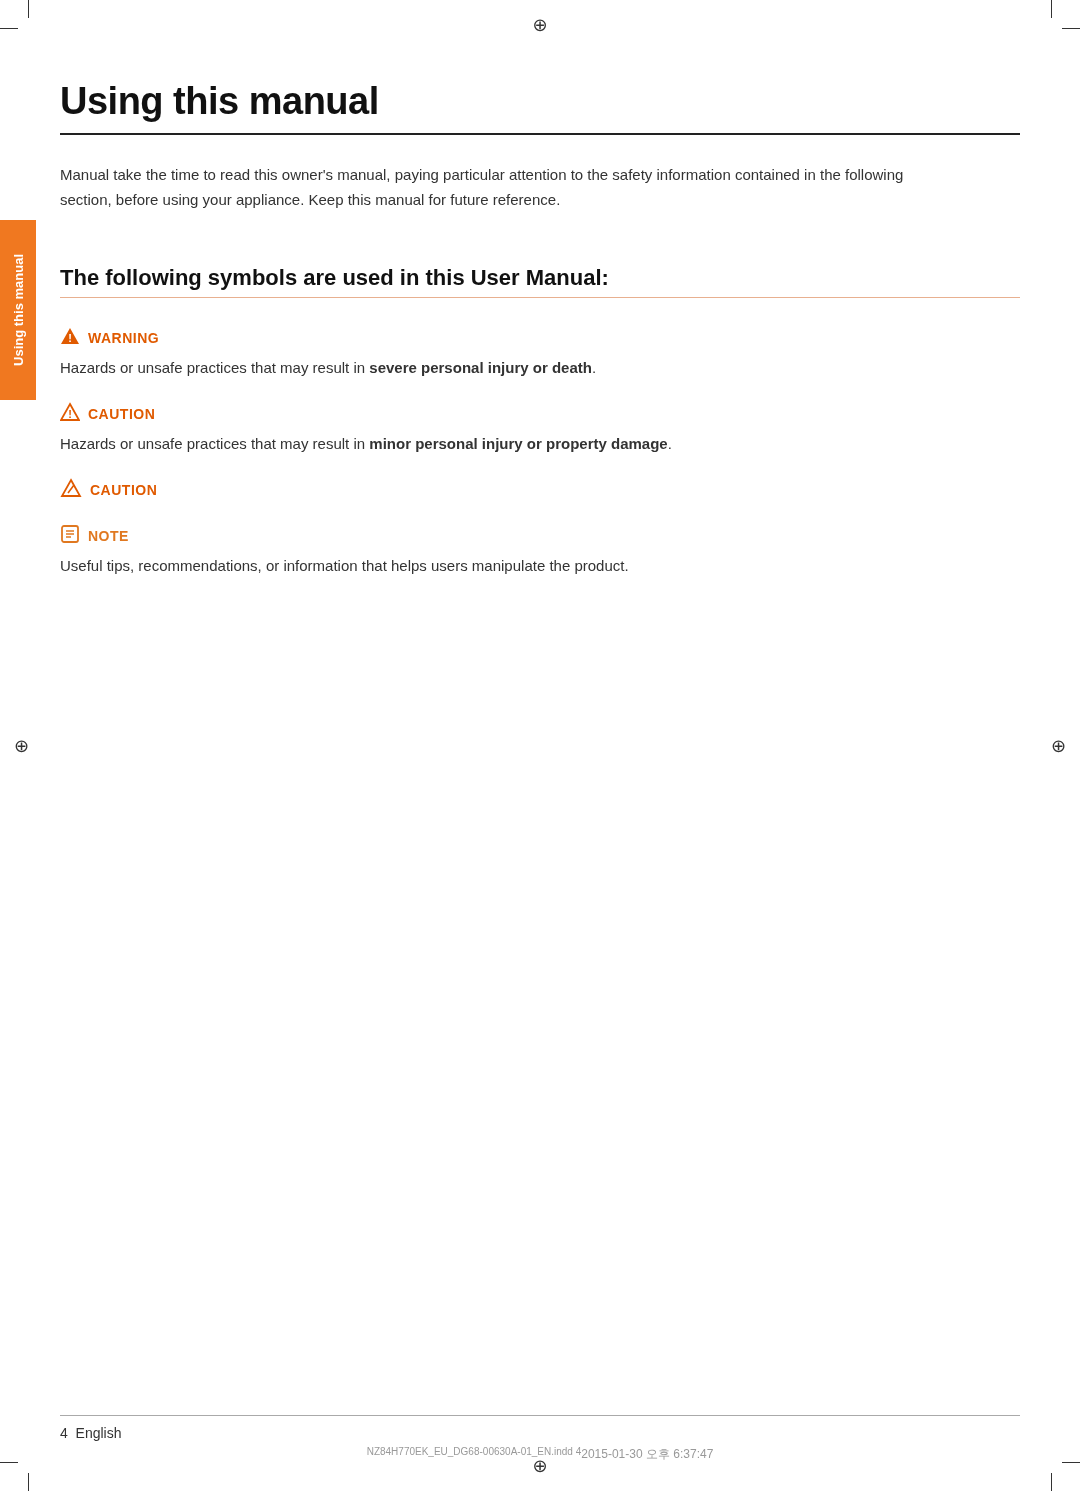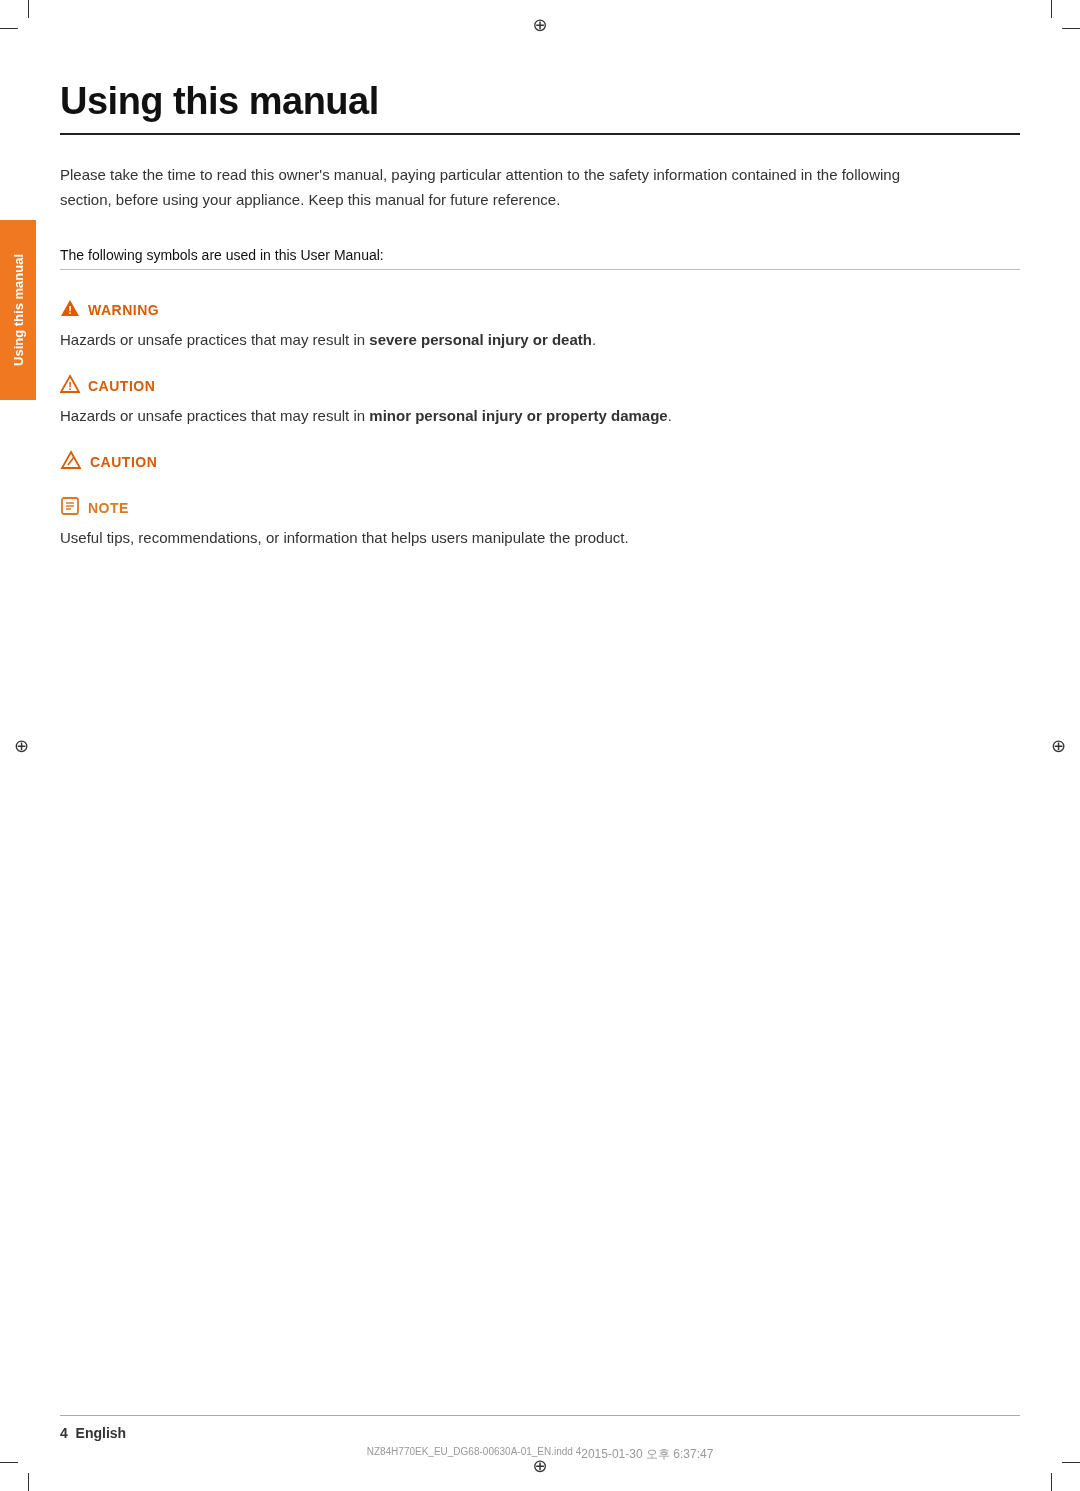--- a/index.html
+++ b/index.html
@@ -66,24 +66,24 @@
     .intro-text {
       font-size: 15px;
       color: #333;
       line-height: 1.65;
       margin-bottom: 6px;
       max-width: 880px;
     }
 
     
     .section-heading {
-      font-size: 14px;
-      font-weight: normal;
+      font-size: 22px;
+      font-weight: bold;
       color: #111;
-      margin-top: 34px;
+      margin-top: 52px;
       margin-bottom: 6px;
     }
 
     .section-underline {
       height: 1px;
       background: #e8b090;
       margin-bottom: 28px;
     }
 
     
@@ -222,21 +222,21 @@
 
 <div class="side-tab">
   <span class="side-tab-text">Using this manual</span>
 </div>
 
 <div class="main-content">
 
   <h1 class="page-title">Using this manual</h1>
   <div class="title-underline"></div>
 
-  <p class="intro-text">Please take the time to read this owner's manual, paying particular attention to the safety information contained in the following section, before using your appliance. Keep this manual for future reference.</p>
+  <p class="intro-text">Manual take the time to read this owner's manual, paying particular attention to the safety information contained in the following section, before using your appliance. Keep this manual for future reference.</p>
 
   <h2 class="section-heading">The following symbols are used in this User Manual:</h2>
   <div class="section-underline"></div>
 
   <div class="symbol-entry">
     <div class="symbol-header">
       <span class="symbol-icon">
         <svg width="20" height="20" viewBox="0 0 20 20" xmlns="http://www.w3.org/2000/svg">
           <polygon points="10,2 19,18 1,18" fill="#e05a00"></polygon>
           <text x="10" y="16" text-anchor="middle" fill="white" font-size="11" font-weight="bold" font-family="Arial">!</text>
@@ -287,21 +287,21 @@
           <line x1="6" y1="13" x2="11" y2="13" stroke="#e07820" stroke-width="1.5"></line>
         </svg>
       </span>
       <span class="symbol-label label-note">NOTE</span>
     </div>
     <p class="symbol-desc">Useful tips, recommendations, or information that helps users manipulate the product.</p>
   </div>
 
 </div>
 
-<div style="position: absolute; bottom: 50px; left: 60px; right: 60px; font-weight: bold;">
+<div style="position: absolute; bottom: 50px; left: 60px; right: 60px;">
   <div class="footer-line"></div>
   <span class="footer-text">
     <span>4</span>&nbsp;&nbsp;<span>English</span>
   </span>
 </div>
 
 <div style="position: absolute; bottom: 28px; left: 60px; right: 60px; display: flex; justify-content: center;">
   <span style="font-size: 10px; color: #999;">NZ84H770EK_EU_DG68-00630A-01_EN.indd  4</span>
   <span style="font-size: 12px; color: #999;">2015-01-30  오후 6:37:47</span>
 </div>

